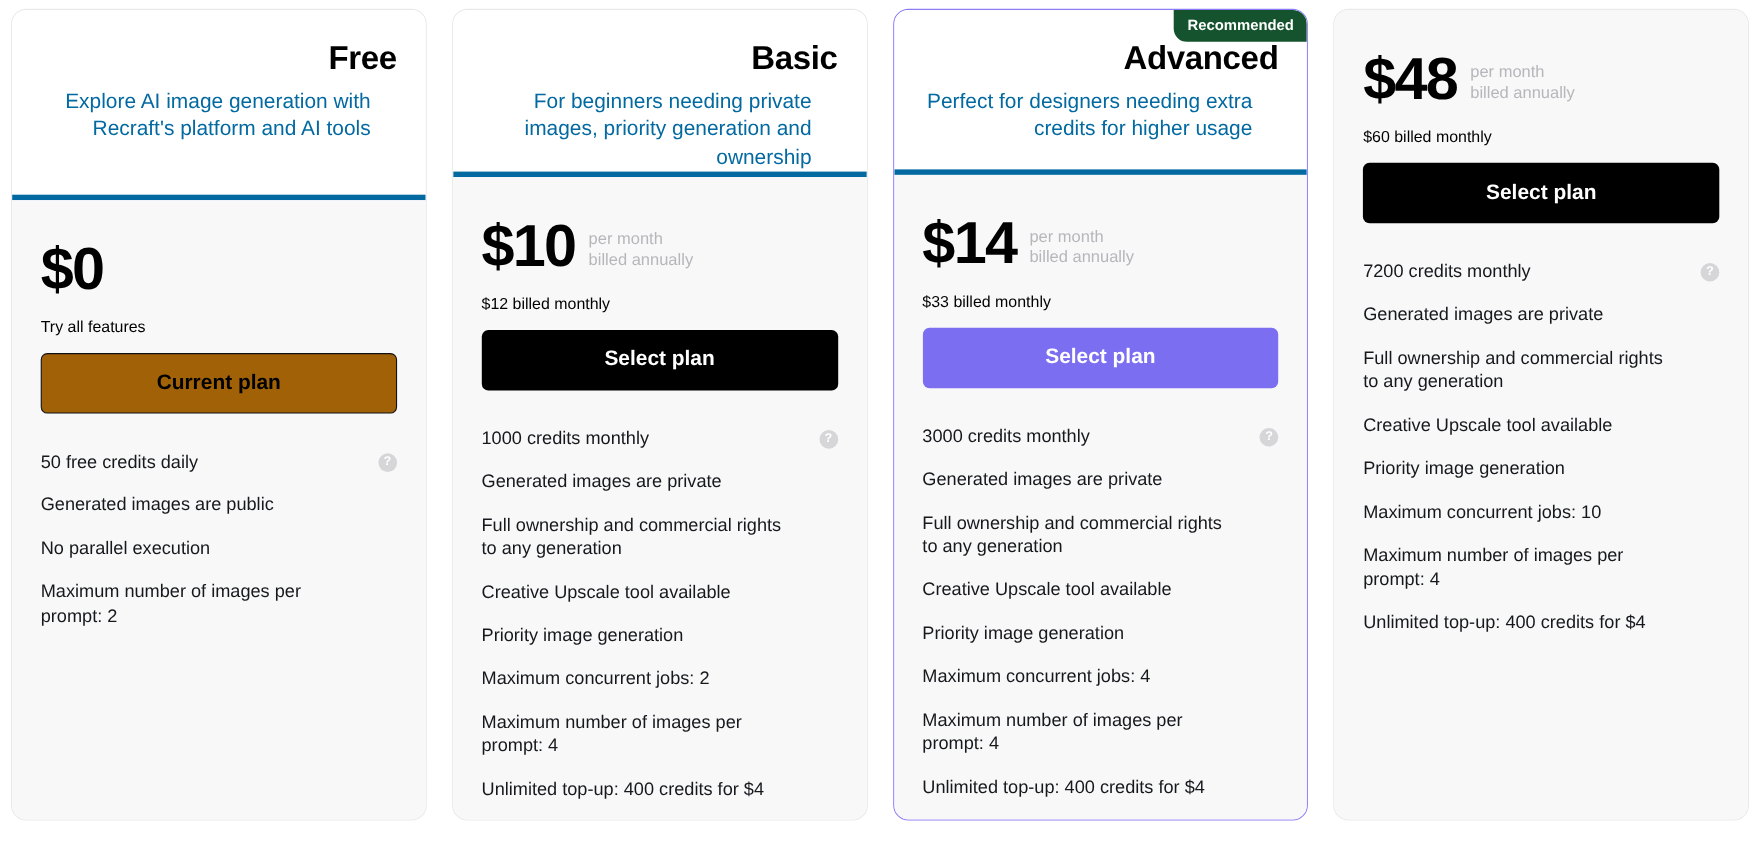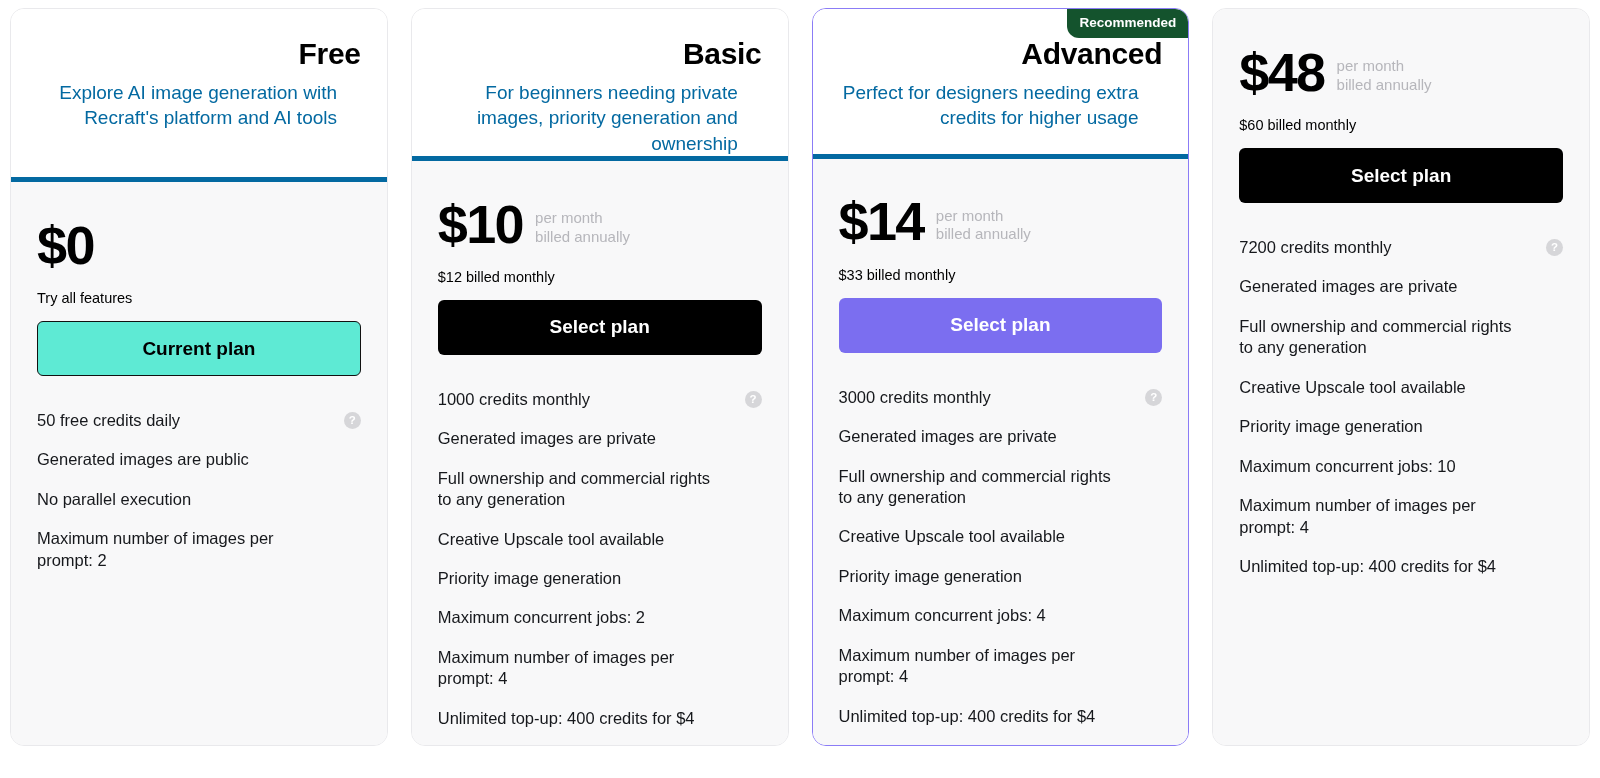--- a/index.html
+++ b/index.html
@@ -128,21 +128,21 @@
     box-sizing: border-box;
     height: 55px;
     border-radius: 6px;
     font-size: 19px;
     font-weight: bold;
     font-family: "Liberation Sans", sans-serif;
     cursor: pointer;
     padding: 0;
   }
   .cta--outline {
-    background: #5eead4;
+    background: #a16207;
     color: #000000;
     border: 1.6px solid #111111;
   }
   .cta--dark {
     background: #000000;
     color: #ffffff;
     border: none;
   }
   .cta--purple {
     background: #7b6ef0;

